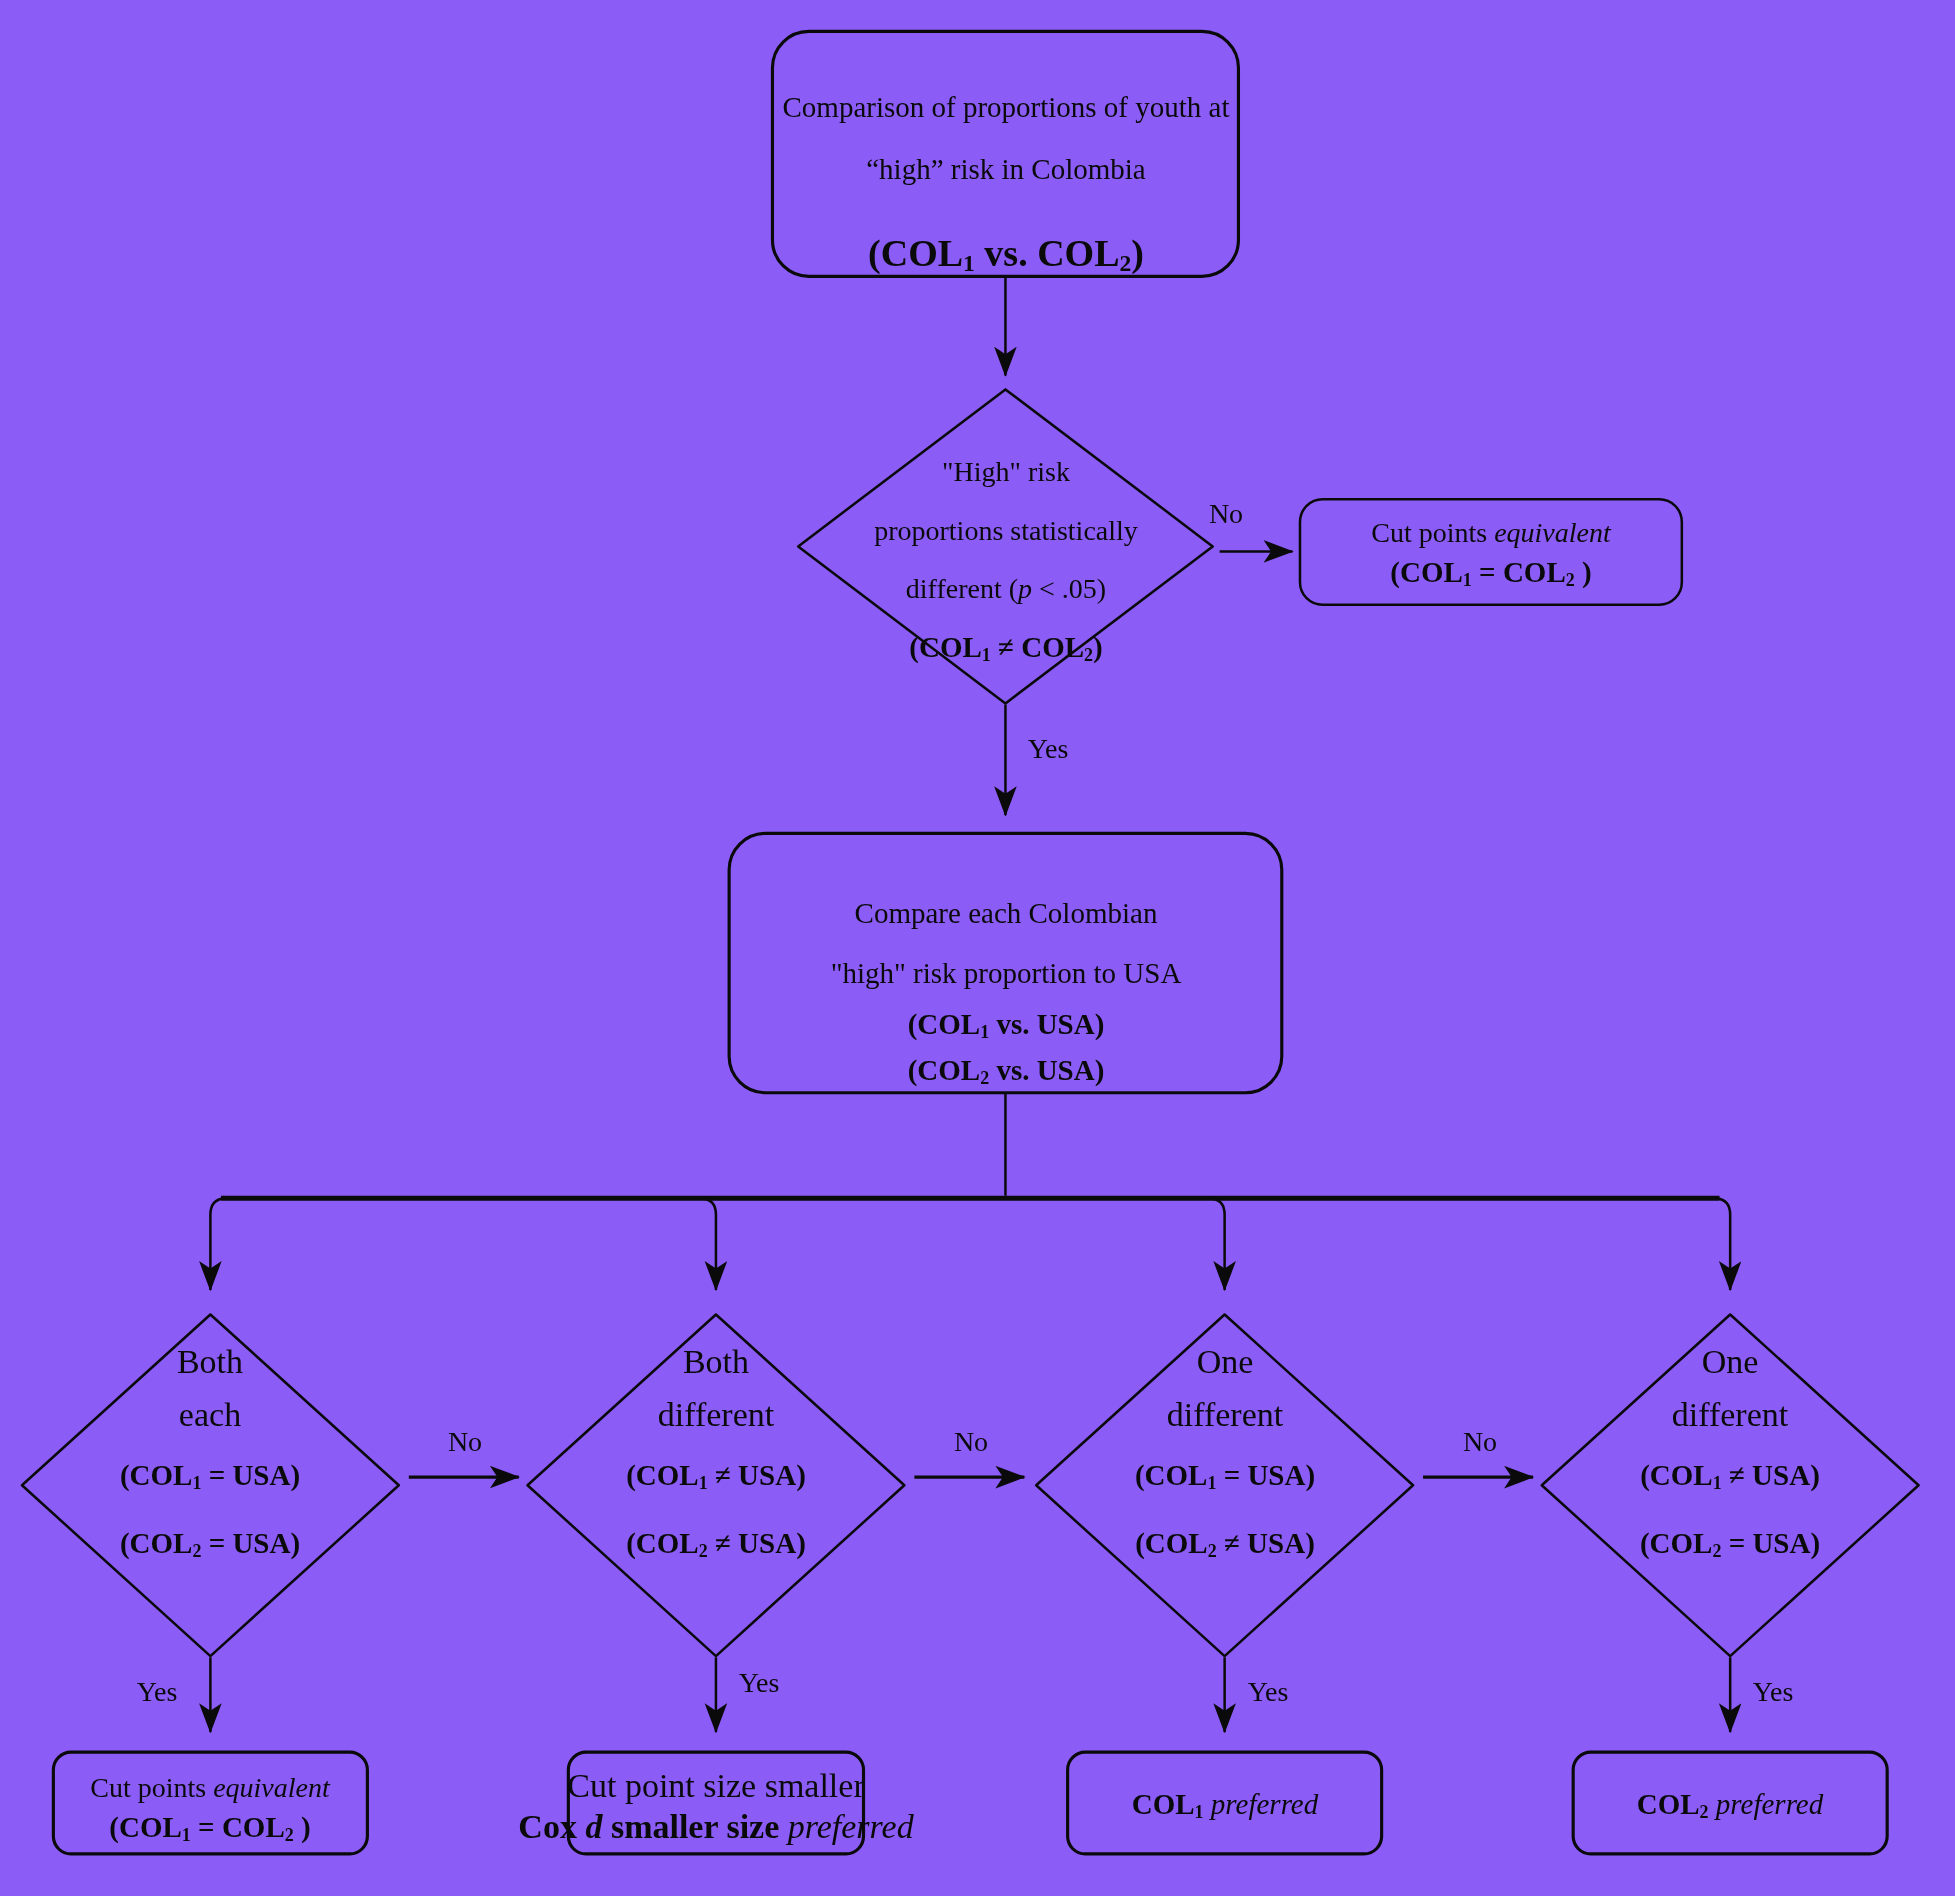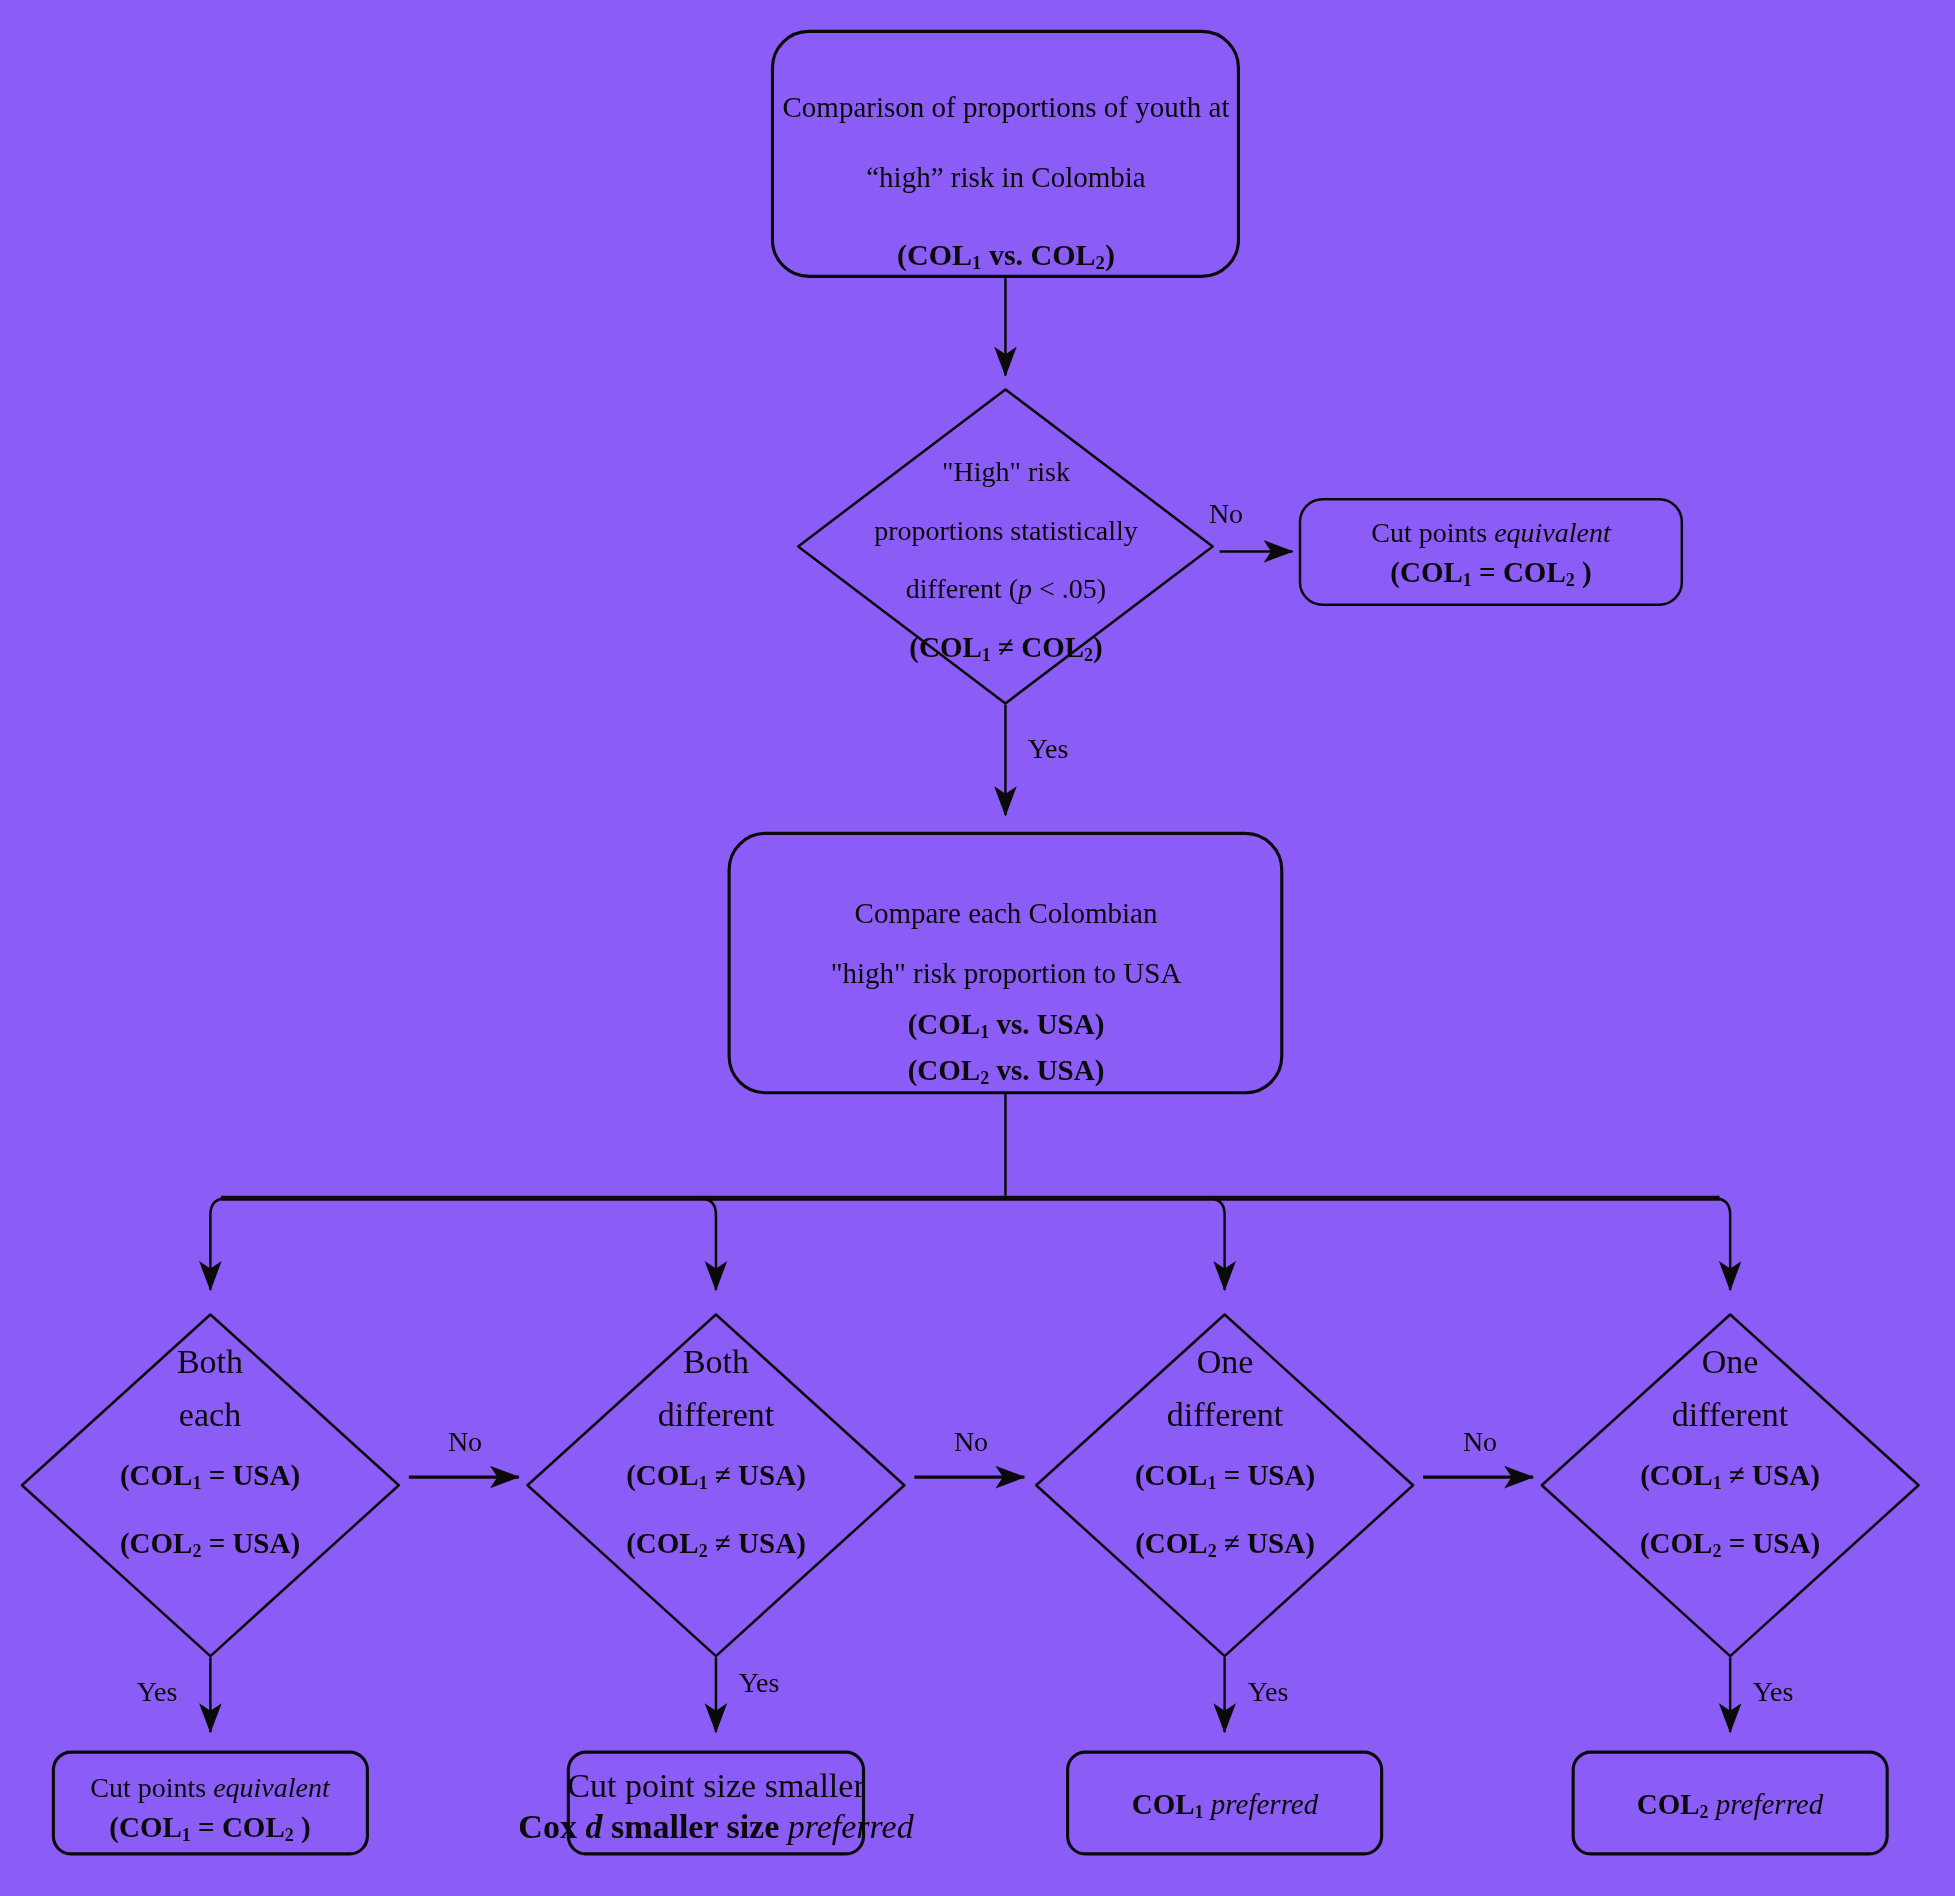--- a/index.html
+++ b/index.html
@@ -19,21 +19,21 @@
     text-align:center;
     line-height:1.1;
   }
   .b{font-weight:bold;}
   .i{font-style:italic;}
   sub{font-size:0.62em;line-height:0;vertical-align:-0.22em;}
   .f42{font-size:34px;}
   .f44{font-size:28px;}
   .f46{font-size:29px;}
   .fb46{font-size:29px;font-weight:bold;}
-  .fb48{font-size:30px;font-weight:bold;}
+  .fb48{font-size:38px;font-weight:bold;}
 </style>
 </head>
 <body>
 
 <div id="canvas">
 
   <svg id="wires" width="1955" height="1896" viewBox="0 0 3113 3019">
     <defs>
       <marker id="ah" markerUnits="userSpaceOnUse" markerWidth="50" markerHeight="38" refX="46" refY="18" orient="auto">
         <path d="M0 0 L48 18 L0 36 L12 18 Z" fill="#0a0a0a"></path>
@@ -75,21 +75,21 @@
     <path d="M1950 2639 L1950 2758" fill="none" stroke="#0a0a0a" stroke-width="4" marker-end="url(#ah)"></path>
     <path d="M2755 2639 L2755 2758" fill="none" stroke="#0a0a0a" stroke-width="4" marker-end="url(#ah)"></path>
 
     <rect x="85" y="2790" width="500" height="162" rx="28" fill="none" stroke="#0a0a0a" stroke-width="5"></rect>
     <rect x="905" y="2790" width="470" height="162" rx="28" fill="none" stroke="#0a0a0a" stroke-width="5"></rect>
     <rect x="1700" y="2790" width="500" height="162" rx="28" fill="none" stroke="#0a0a0a" stroke-width="5"></rect>
     <rect x="2505" y="2790" width="500" height="162" rx="28" fill="none" stroke="#0a0a0a" stroke-width="5"></rect>
   </svg>
 
   <div class="t f46" style="left:1006px;top:108px">Comparison of proportions of youth at</div>
-  <div class="t f46" style="left:1006px;top:178px">“high” risk in Colombia</div>
+  <div class="t f46" style="left:1006px;top:170px">“high” risk in Colombia</div>
   <div class="t fb48" style="left:1006px;top:254px"><span class="b">(COL</span><sub class="b sub">1</sub><span class="b"> vs. COL</span><sub class="b sub">2</sub><span class="b">)</span></div>
 
   <div class="t f44" style="left:1006px;top:472px">"High" risk</div>
   <div class="t f44" style="left:1006px;top:531px">proportions statistically</div>
   <div class="t f44" style="left:1006px;top:589px"><span>different (</span><span class="i">p</span><span> &lt; .05)</span></div>
   <div class="t fb46" style="left:1006px;top:648px"><span class="b">(COL</span><sub class="b sub">1</sub><span class="b"> ≠ COL</span><sub class="b sub">2</sub><span class="b">)</span></div>
 
   <div class="t f44" style="left:1226px;top:514px">No</div>
   <div class="t f44" style="left:1491px;top:533px"><span>Cut points </span><span class="i">equivalent</span></div>
   <div class="t fb46" style="left:1491px;top:573px"><span class="b">(COL</span><sub class="b sub">1</sub><span class="b"> = COL</span><sub class="b sub">2</sub><span class="b"> )</span></div>

